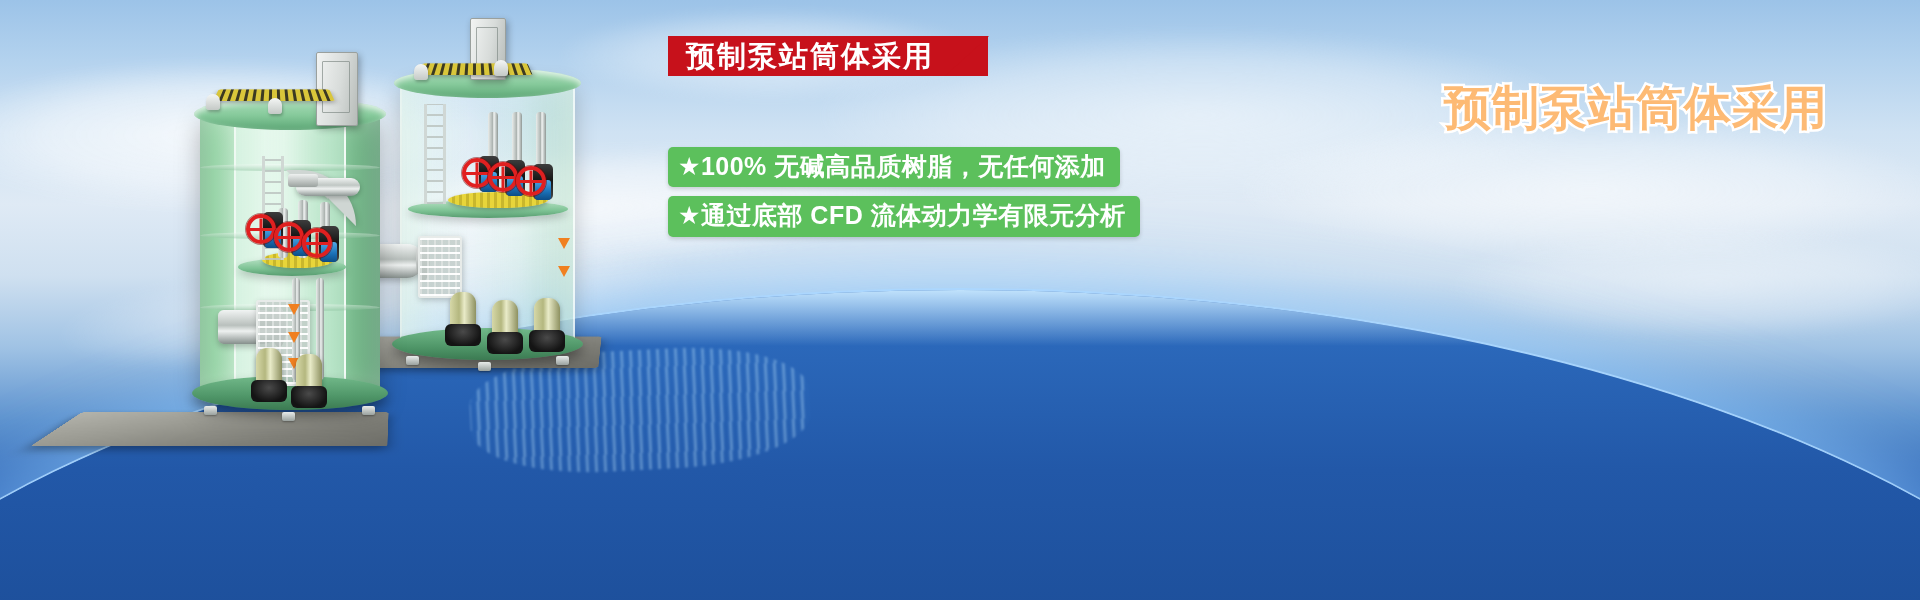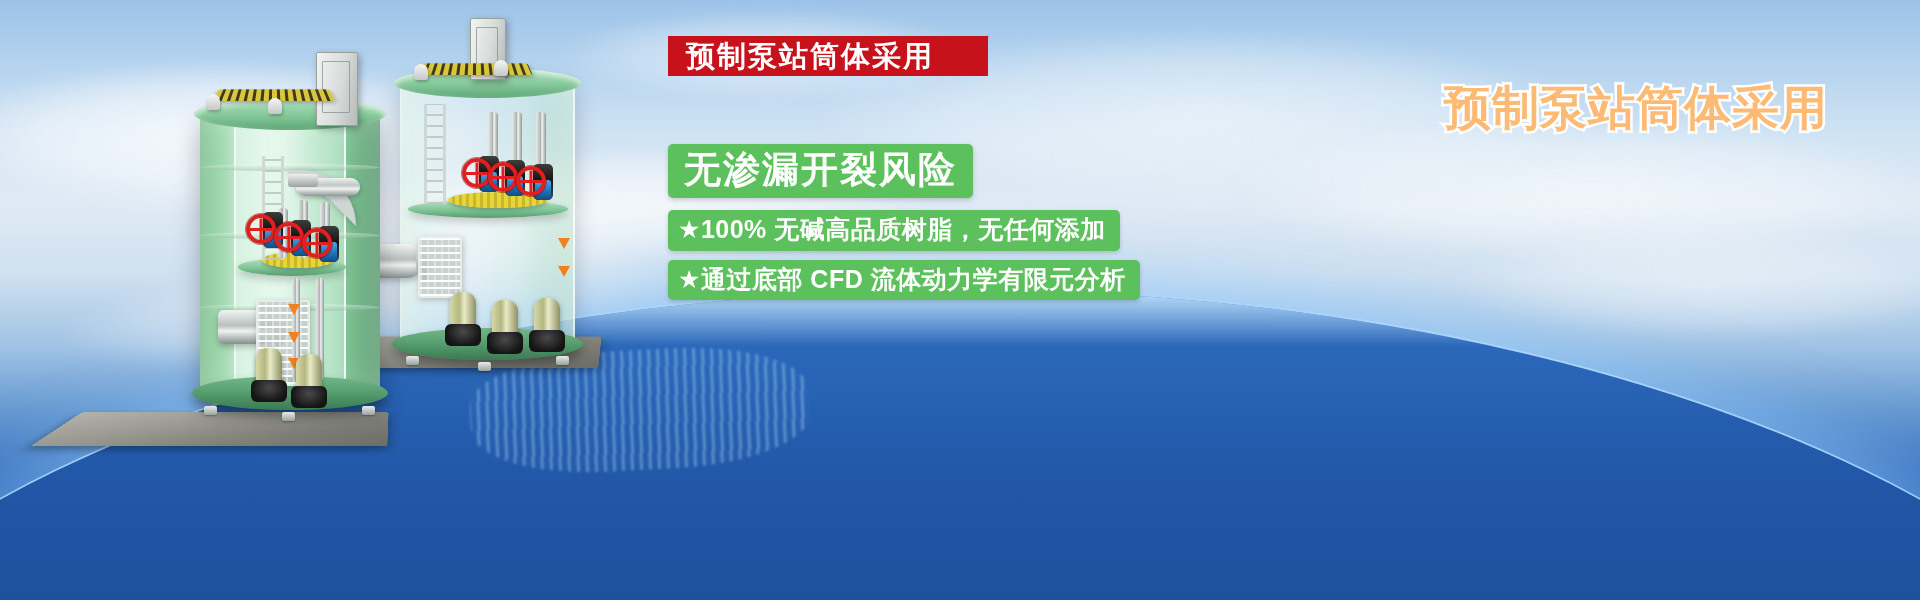--- a/index.html
+++ b/index.html
@@ -505,21 +505,20 @@
   </div>
 
   <div class="copy">
 
     <div class="ribbon">
       <span class="ribbon-inner">预制泵站筒体采用</span>
     </div>
 
     <div class="headline blue">预制泵站筒体采用</div>
 
-    <div class="greenbadge">无渗漏开裂风险</div>
 
     <div class="bullets">
       <div class="bullet-row">
         <span class="bullet">★100% 无碱高品质树脂，无任何添加</span>
       </div>
       <div class="bullet-row">
         <span class="bullet">★通过底部 CFD 流体动力学有限元分析</span>
       </div>
     </div>
   </div>

